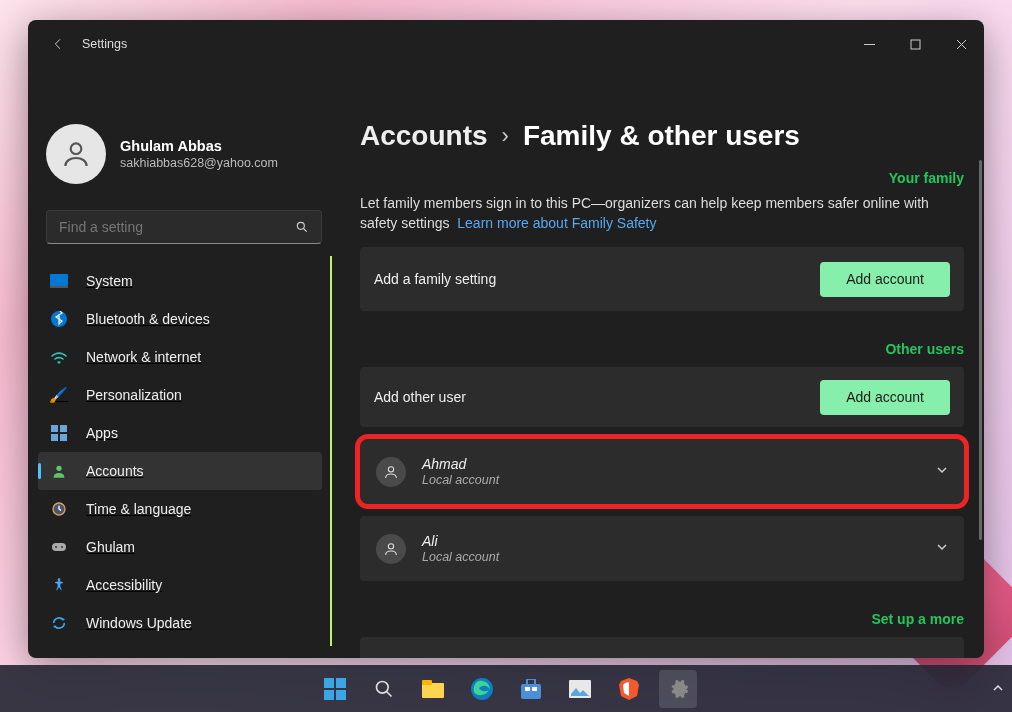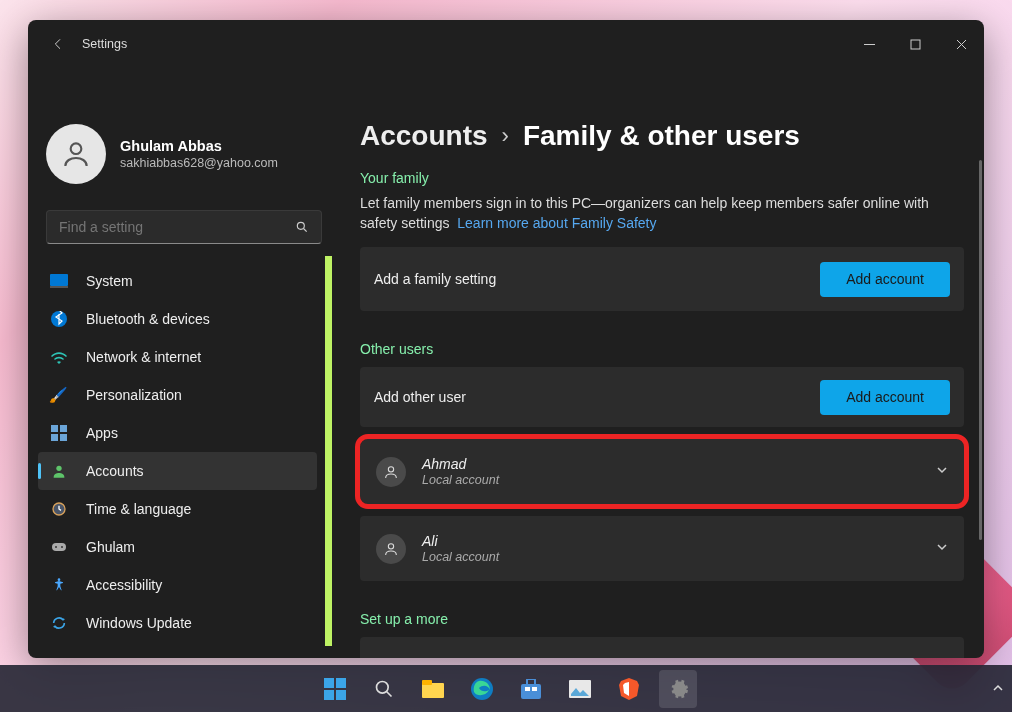--- a/index.html
+++ b/index.html
@@ -94,22 +94,23 @@
       border: none;
       color: #ffffff;
       font-size: 14px;
       outline: none;
     }
     .search-icon { width: 14px; height: 14px; color: #ccc; }
     .nav {
       flex: 1;
       overflow-y: auto;
       padding: 6px 8px 0 10px;
-      border-right: 7px solid #bef264;
+      border-right: 2px solid #bef264;
       margin-right: 8px;
+      text-decoration: underline;
     }
     .nav-item {
       height: 38px;
       display: flex;
       align-items: center;
       gap: 18px;
       padding: 0 12px;
       border-radius: 4px;
       color: #eee;
       font-size: 14px;
@@ -138,44 +139,45 @@
     .breadcrumb {
       display: flex;
       align-items: center;
       gap: 14px;
       color: #fff;
     }
     .breadcrumb .bc-item { font-size: 28px; font-weight: 600; }
     .breadcrumb .bc-item.parent { color: #eee; cursor: pointer; }
     .breadcrumb .chev { font-size: 22px; color: #ccc; }
     .section-title {
-      color: #86efac;
+      color: #22c55e;
       font-size: 14px;
-      font-weight: 400;
+      font-weight: 700;
       margin-top: 18px;
+      text-align: right;
     }
     .section-desc {
       color: #ddd;
       font-size: 14px;
       margin-top: 8px;
       line-height: 1.4;
     }
     .link { color: #56a8f0; cursor: pointer; }
     .card {
       background: #2c2c2c;
       border-radius: 4px;
       margin-top: 14px;
       height: 64px;
       display: flex;
       align-items: center;
       padding: 0 14px;
     }
     .card-label { color: #eee; font-size: 14px; }
     .btn-primary {
-      background: #0ea5e9;
+      background: #86efac;
       color: #1a1a1a;
       font-size: 14px;
       border: none;
       border-radius: 4px;
       height: 35px;
       padding: 0 26px;
       margin-left: auto;
       cursor: pointer;
     }
     .user-card {

